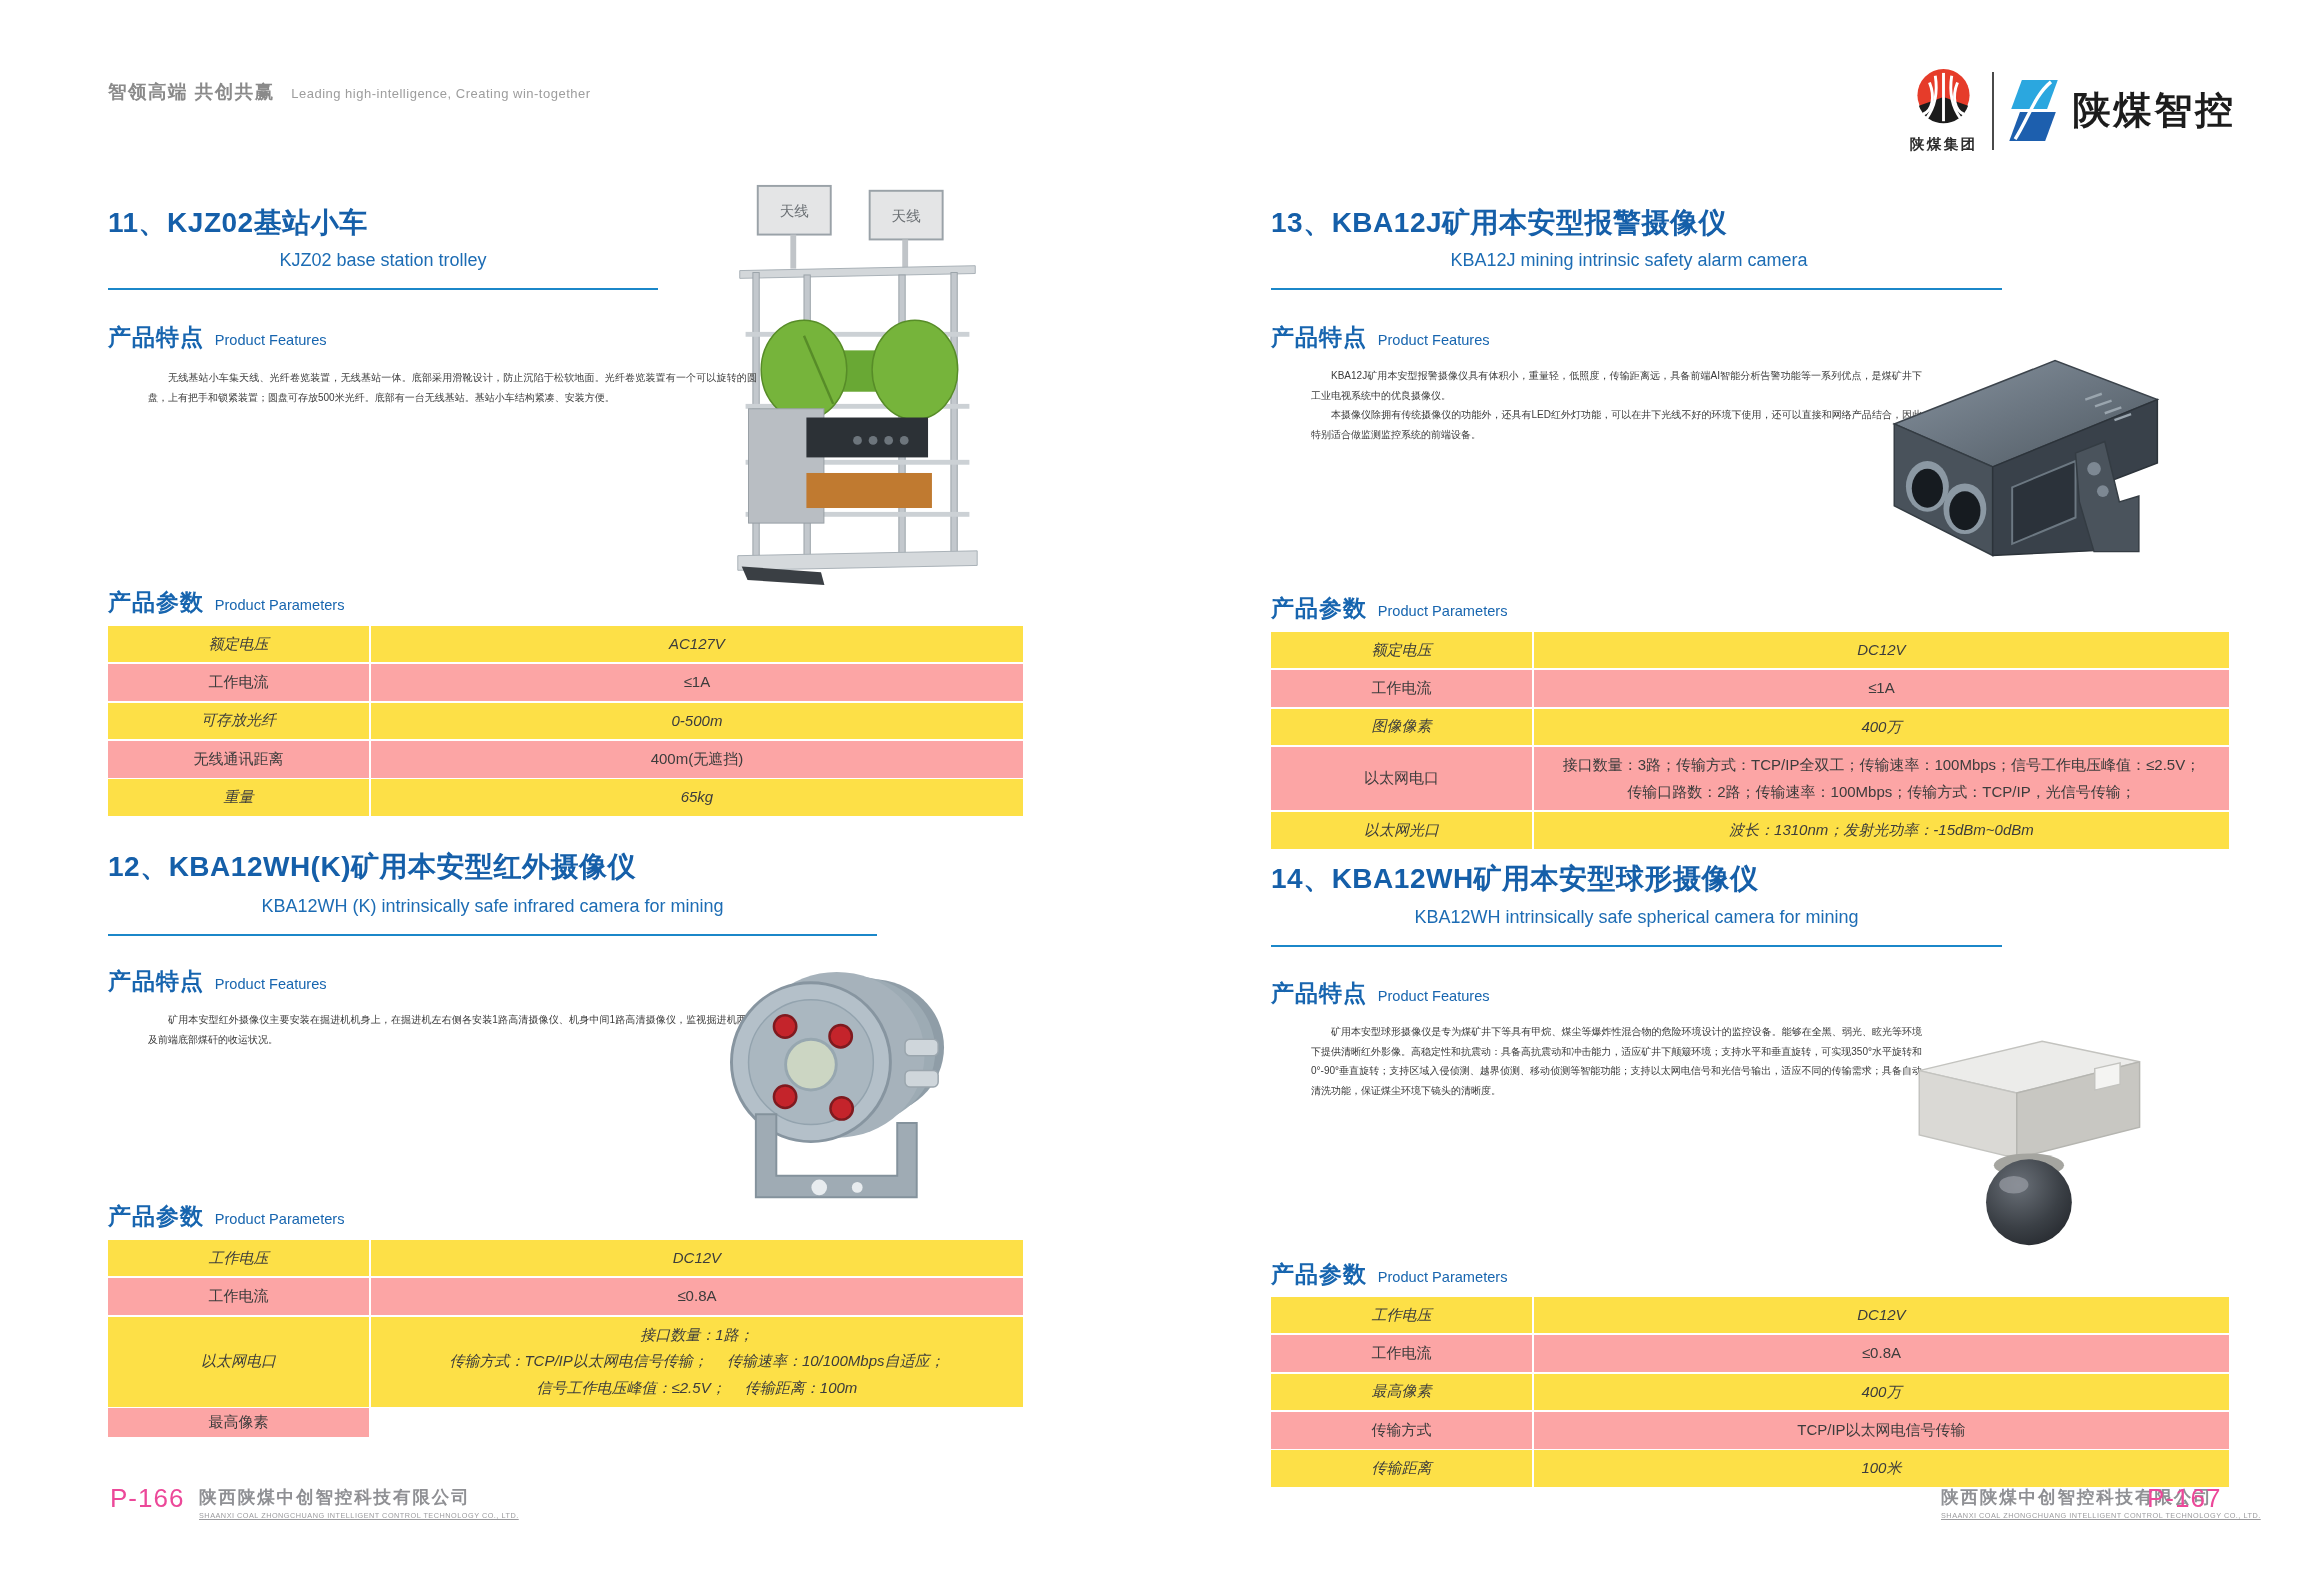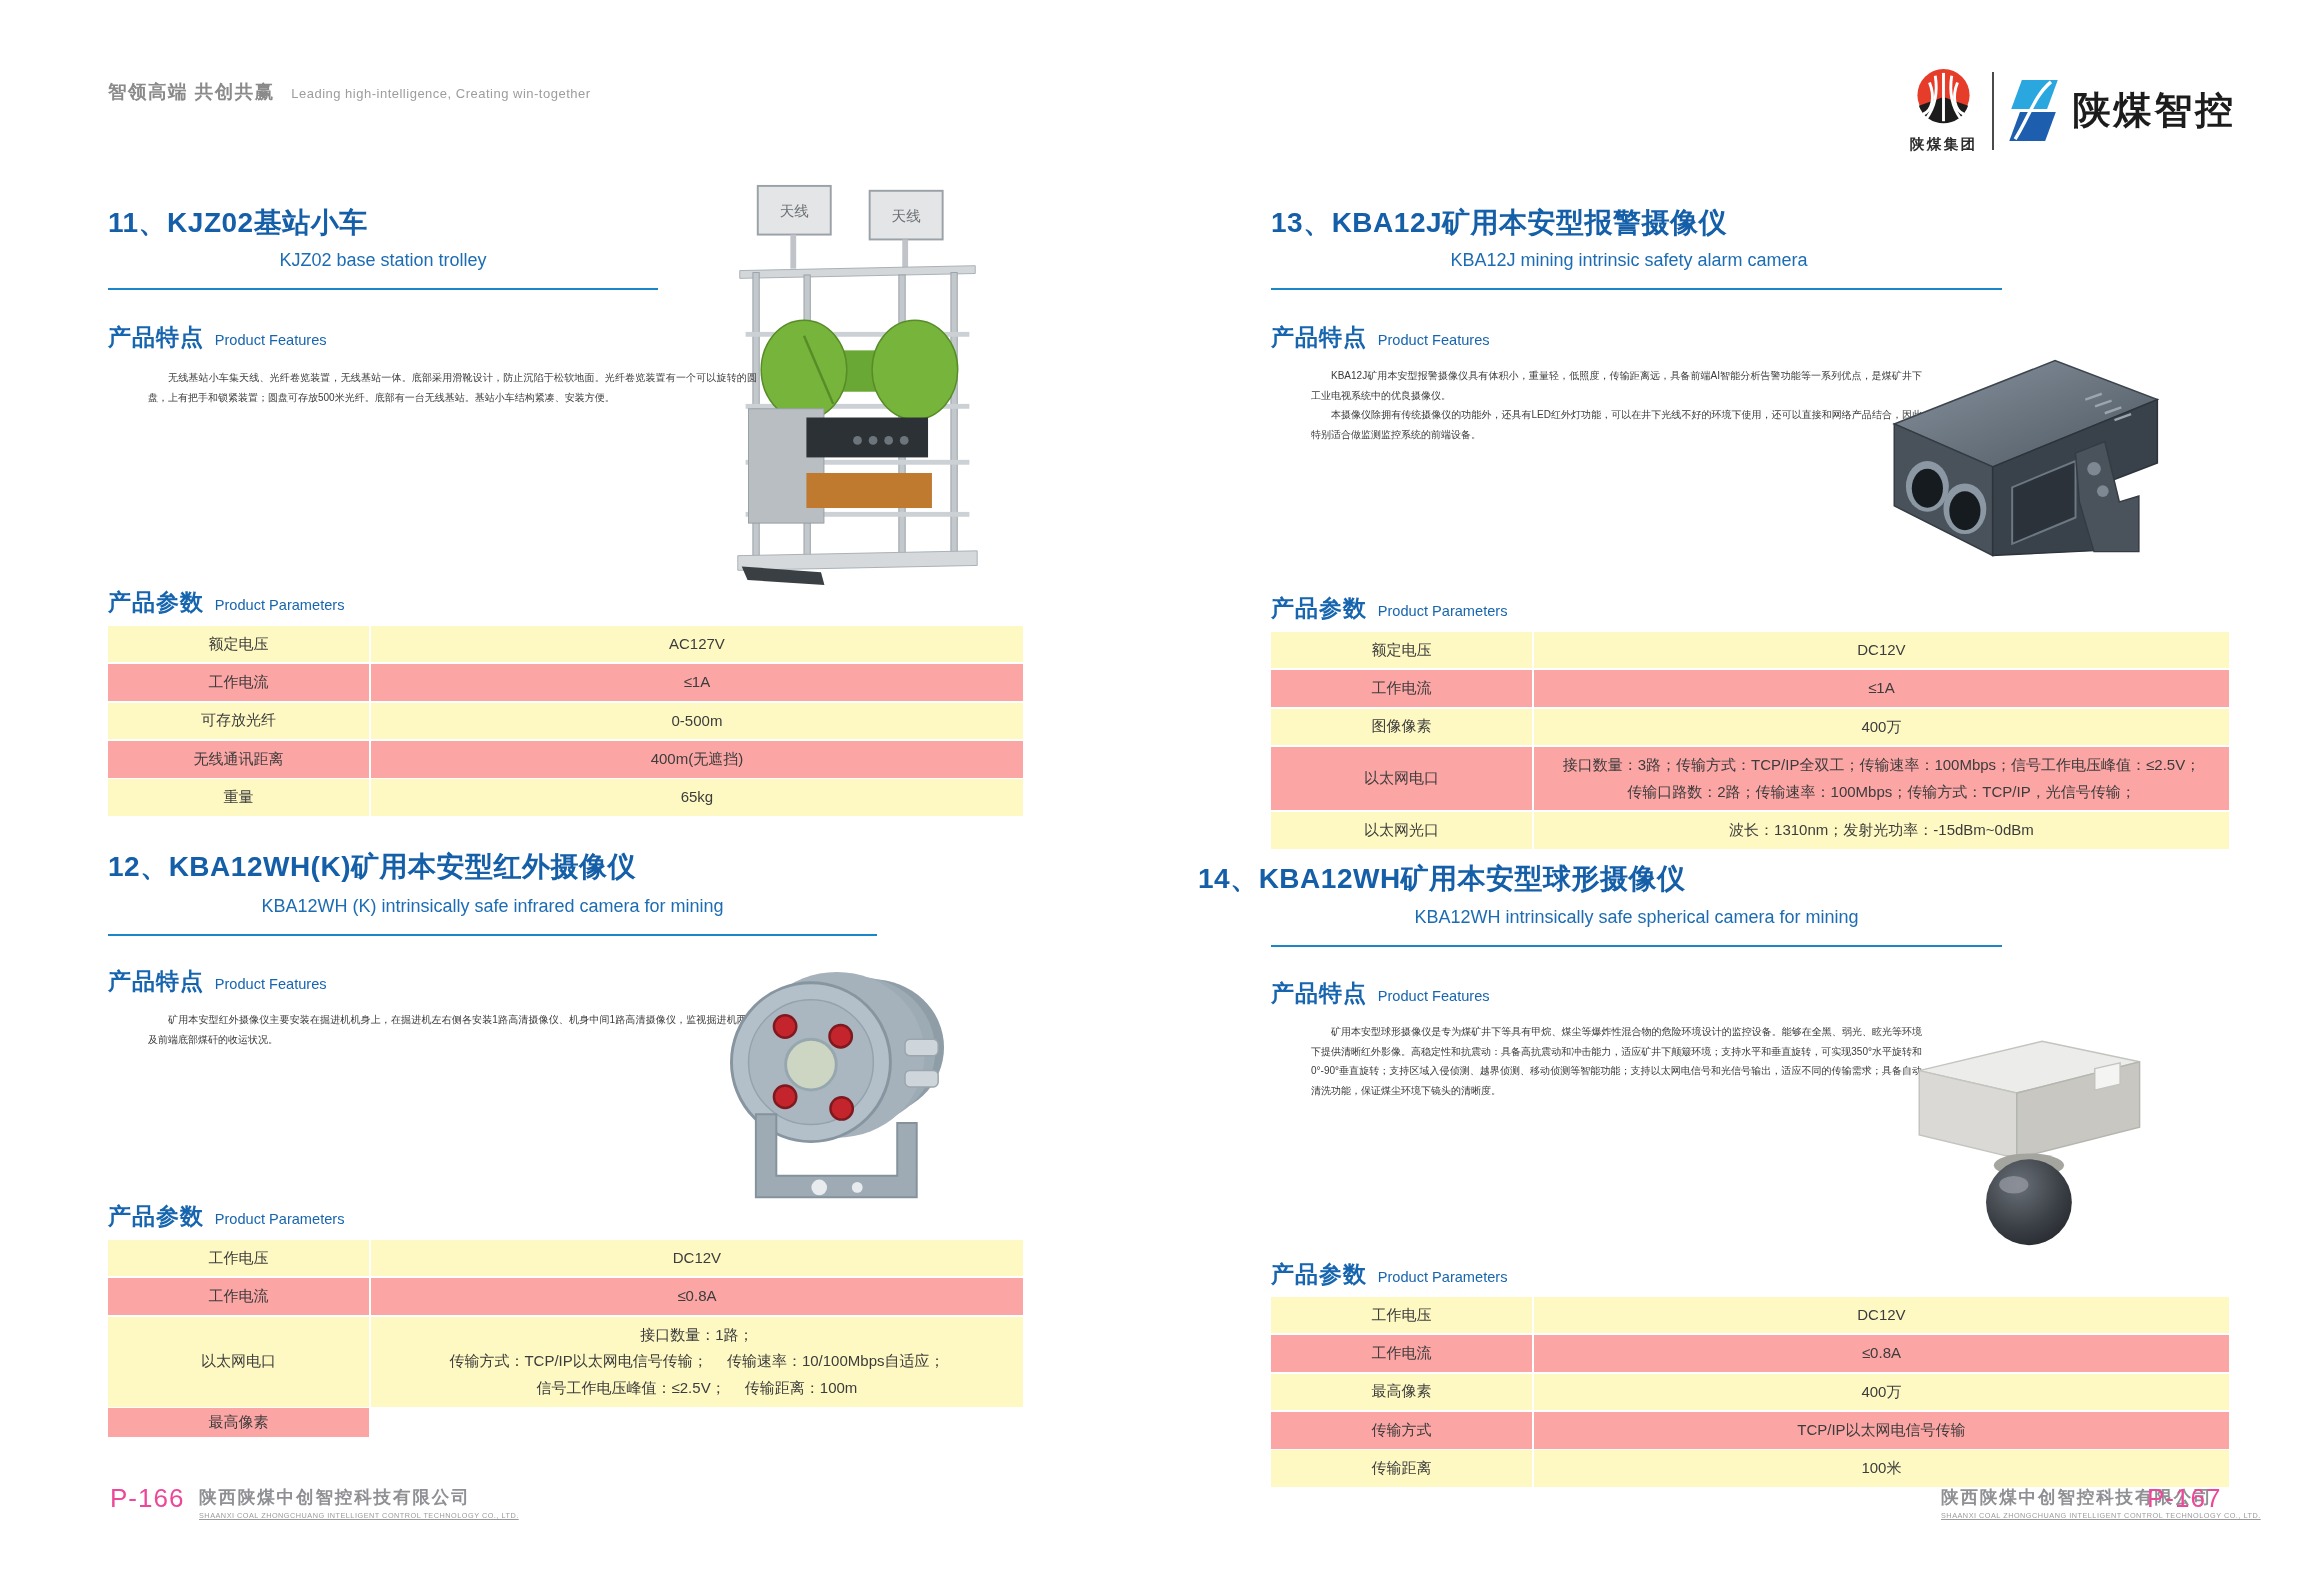--- a/index.html
+++ b/index.html
@@ -23,21 +23,21 @@
   .p-subtitle{font-size:18px;color:#1c6cb4;text-align:center;}
   .underline{height:1.9px;background:#1b87c9;}
   .sec-head{display:flex;align-items:baseline;gap:10.7px;color:#1765af;}
   .sec-head .zh{font-size:23px;font-weight:bold;letter-spacing:1px;}
   .sec-head .en{font-size:14.6px;}
   .feat-text{font-size:10px;color:#3a3a3a;line-height:1.95;text-align:justify;margin-left:40px;}
   .feat-text p{margin:0;text-indent:2em;}
   
   .params{display:flex;flex-direction:column;gap:1.9px;}
   .param-row{display:flex;gap:1.9px;}
-  .row-dark > div{background:#fef9c3;}
+  .row-dark > div{background:#fde047;font-style:italic;}
   .row-light > div{background:#fca5a5;}
   .param-label{width:261px;flex:0 0 261px;display:flex;align-items:center;justify-content:center;
     font-size:15px;color:#3c3c3c;padding:4.9px 0;}
   .param-value{flex:1;display:flex;flex-direction:column;align-items:center;justify-content:center;
     font-size:15px;color:#3c3c3c;padding:4.9px 6.8px;line-height:1.78;text-align:center;}
   
   .page-no{font-size:26px;color:#ec4899;letter-spacing:1px;}
   .company{display:flex;flex-direction:column;}
   .company .zh{font-size:17.5px;font-weight:bold;color:#8f9094;letter-spacing:1.9px;}
   .company .en{font-size:7.3px;color:#9b9b9e;letter-spacing:0.5px;margin-top:1.9px;text-decoration:underline;}
@@ -309,21 +309,21 @@
       </div>
     </div>
     <div class="param-row row-dark">
       <div class="param-label">以太网光口</div>
       <div class="param-value">
         <div>波长：1310nm；发射光功率：-15dBm~0dBm</div>
       </div>
     </div>
   </div>
 
-<div class="abs p-title" style="left:1198px;top:860px;">14、KBA12WH矿用本安型球形摄像仪</div>
+<div class="abs p-title" style="left:1271px;top:860px;">14、KBA12WH矿用本安型球形摄像仪</div>
 <div class="abs p-subtitle" style="left:1271px;top:907px;width:731px;">KBA12WH intrinsically safe spherical camera for mining</div>
 <div class="abs underline" style="left:1271px;top:945px;width:731px;"></div>
 
 <div class="abs sec-head" style="left:1271px;top:978px;">
   <span class="zh">产品特点</span>
   <span class="en">Product Features</span>
 </div>
 <div class="abs feat-text" style="left:1271px;top:1022px;width:611px;">
     <p>矿用本安型球形摄像仪是专为煤矿井下等具有甲烷、煤尘等爆炸性混合物的危险环境设计的监控设备。能够在全黑、弱光、眩光等环境下提供清晰红外影像。高稳定性和抗震动：具备高抗震动和冲击能力，适应矿井下颠簸环境；支持水平和垂直旋转，可实现350°水平旋转和0°-90°垂直旋转；支持区域入侵侦测、越界侦测、移动侦测等智能功能；支持以太网电信号和光信号输出，适应不同的传输需求；具备自动清洗功能，保证煤尘环境下镜头的清晰度。</p>
   </div>

